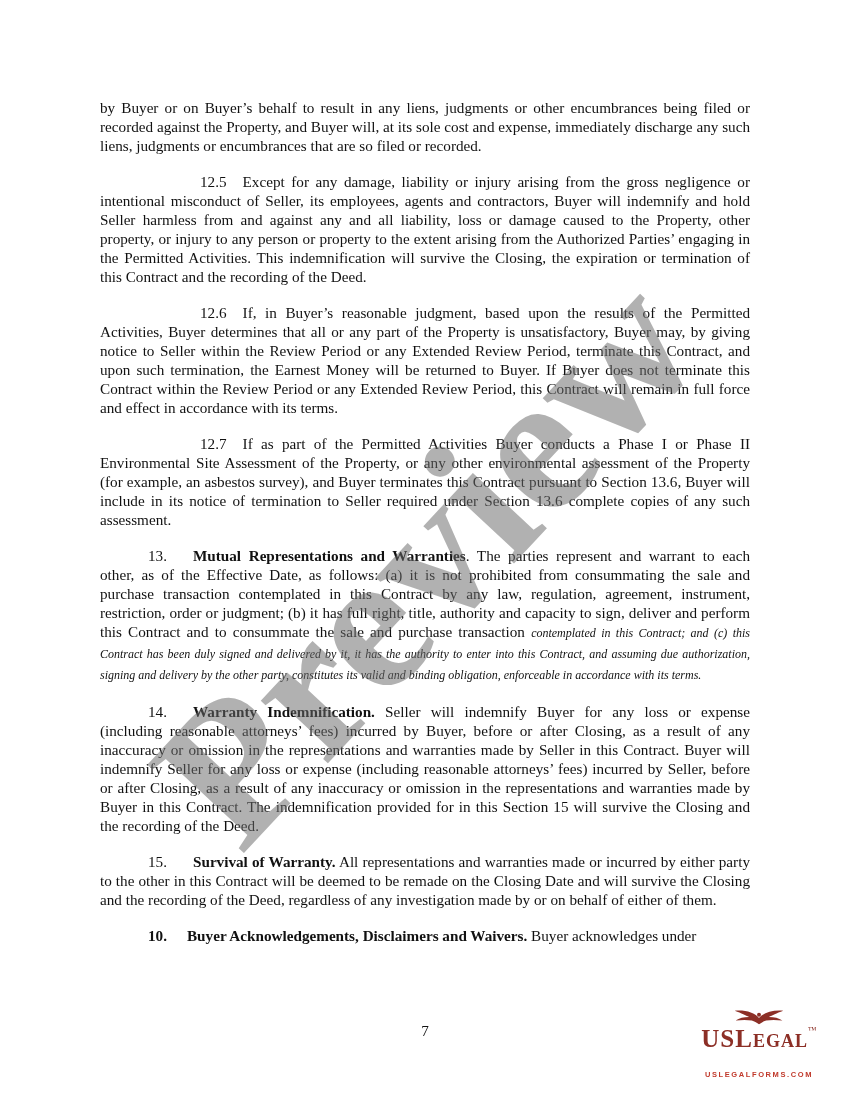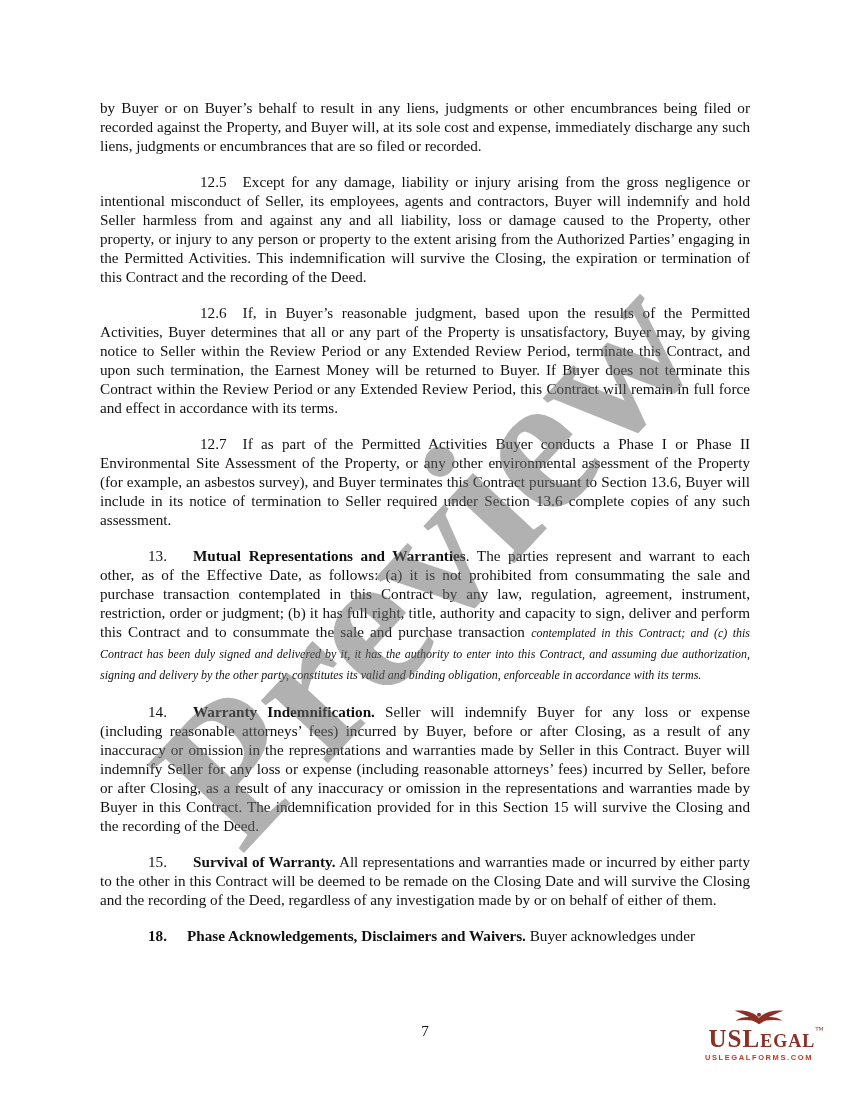--- a/index.html
+++ b/index.html
@@ -49,36 +49,36 @@
     color:#111111;
   }
   .logo {
     position:absolute;
     right:26px; top:1008px;
     width:130px;
     text-align:center;
     line-height:1;
   }
   .logo .eagle-wrap { height:18px; }
-  .brand-row { white-space:nowrap;text-align:right; }
+  .brand-row { white-space:nowrap; }
   .brand {
     font-family:"Liberation Serif", serif;
     font-weight:bold;
     font-variant:small-caps;
     font-size:25px;
     letter-spacing:1px;
     color:#8c2f26;
   }
   .tm {
     font-size:9px;
     vertical-align:top;
     color:#8c2f26;
   }
   .tagline {
-    margin-top:3px;
+    margin-top:20px;
     font-family:"Liberation Sans", sans-serif;
     font-weight:bold;
     font-size:7.5px;
     letter-spacing:1.6px;
     color:#c0392b;
   }
 </style>
 </head>
 <body>
 
@@ -87,21 +87,21 @@
   <div class="watermark">Preview</div>
 
   <main class="doc" id="doc-body">
       <p class="para flush"><span class="">by Buyer or on Buyer’s behalf to result in any liens, judgments or other encumbrances being filed or recorded against the Property, and Buyer will, at its sole cost and expense, immediately discharge any such liens, judgments or encumbrances that are so filed or recorded.</span></p>
       <p class="para sub"><span class="">12.5</span><span class="tab" style="width: 16px;"></span><span class="">Except for any damage, liability or injury arising from the gross negligence or intentional misconduct of Seller, its employees, agents and contractors, Buyer will indemnify and hold Seller harmless from and against any and all liability, loss or damage caused to the Property, other property, or injury to any person or property to the extent arising from the Authorized Parties’ engaging in the Permitted Activities. This indemnification will survive the Closing, the expiration or termination of this Contract and the recording of the Deed.</span></p>
       <p class="para sub"><span class="">12.6</span><span class="tab" style="width: 16px;"></span><span class="">If, in Buyer’s reasonable judgment, based upon the results of the Permitted Activities, Buyer determines that all or any part of the Property is unsatisfactory, Buyer may, by giving notice to Seller within the Review Period or any Extended Review Period, terminate this Contract, and upon such termination, the Earnest Money will be returned to Buyer. If Buyer does not terminate this Contract within the Review Period or any Extended Review Period, this Contract will remain in full force and effect in accordance with its terms.</span></p>
       <p class="para sub"><span class="">12.7</span><span class="tab" style="width: 16px;"></span><span class="">If as part of the Permitted Activities Buyer conducts a Phase I or Phase II Environmental Site Assessment of the Property,  or any other environmental assessment of the Property (for example, an asbestos survey), and Buyer terminates this Contract pursuant to </span><span class="u">Section 13.6</span><span class="">, Buyer will include in its notice of termination to Seller required under </span><span class="u">Section 13.6</span><span class=""> complete copies of any such assessment.</span></p>
       <p class="para num"><span class="">13.</span><span class="tab" style="width: 26px;"></span><span class="b u">Mutual Representations and Warranties</span><span class="">. The parties represent and warrant to each other, as of the Effective Date, as follows: (a) it is not prohibited from consummating the sale and purchase transaction contemplated in this Contract by any law, regulation, agreement, instrument, restriction, order or judgment; (b) it has full right, title, authority and capacity to sign, deliver and perform this Contract and to consummate the sale and purchase transaction </span><span class="small">contemplated in this Contract; and (c) this Contract has been duly signed and delivered by it, it has the authority to enter into this Contract, and assuming due authorization, signing and delivery by the other party, constitutes its valid and binding obligation, enforceable in accordance with its terms.</span></p>
       <p class="para num"><span class="">14.</span><span class="tab" style="width: 26px;"></span><span class="b u">Warranty Indemnification.</span><span class=""> Seller will indemnify Buyer for any loss or expense (including reasonable attorneys’ fees) incurred by Buyer, before or after Closing, as a result of any inaccuracy or omission in the representations and warranties made by Seller in this Contract. Buyer will indemnify Seller for any loss or expense (including reasonable attorneys’ fees) incurred by Seller, before or after Closing, as a result of any inaccuracy or omission in the representations and warranties made by Buyer in this Contract. The   indemnification provided for in this </span><span class="u">Section 15</span><span class=""> will survive the Closing and the recording of the Deed.</span></p>
       <p class="para num"><span class="">15.</span><span class="tab" style="width: 26px;"></span><span class="b u">Survival of Warranty.</span><span class=""> All representations and warranties made or incurred by either party to the other in this Contract will be deemed to be remade on the Closing Date and will survive the Closing and the recording of the Deed, regardless of any investigation made by or on behalf of either of them.</span></p>
-      <p class="para num"><span class="b">18.</span><span class="tab" style="width: 20px;"></span><span class="b u">Phase Acknowledgements, Disclaimers and Waivers.</span><span class=""> Buyer  acknowledges under</span></p>
+      <p class="para num"><span class="b">10.</span><span class="tab" style="width: 20px;"></span><span class="b u">Buyer Acknowledgements, Disclaimers and Waivers.</span><span class=""> Buyer  acknowledges under</span></p>
     </main>
 
   <div class="pagenum">7</div>
 
   <div class="logo">
     <div class="eagle-wrap">
       <svg width="58" height="18" viewBox="0 0 58 20" aria-hidden="true">
         <path fill="#8c2f26" d="M29 11 C24 5 14 2 2 3 C10 6 14 8 18 10 C12 10 7 11 3 14 C10 13 16 13 21 14 C24 15 26 16 29 18 C32 16 34 15 37 14 C42 13 48 13 55 14 C51 11 46 10 40 10 C44 8 48 6 56 3 C44 2 34 5 29 11 Z"></path>
         <circle fill="#8c2f26" cx="29" cy="7.5" r="2.2"></circle>
       </svg>

